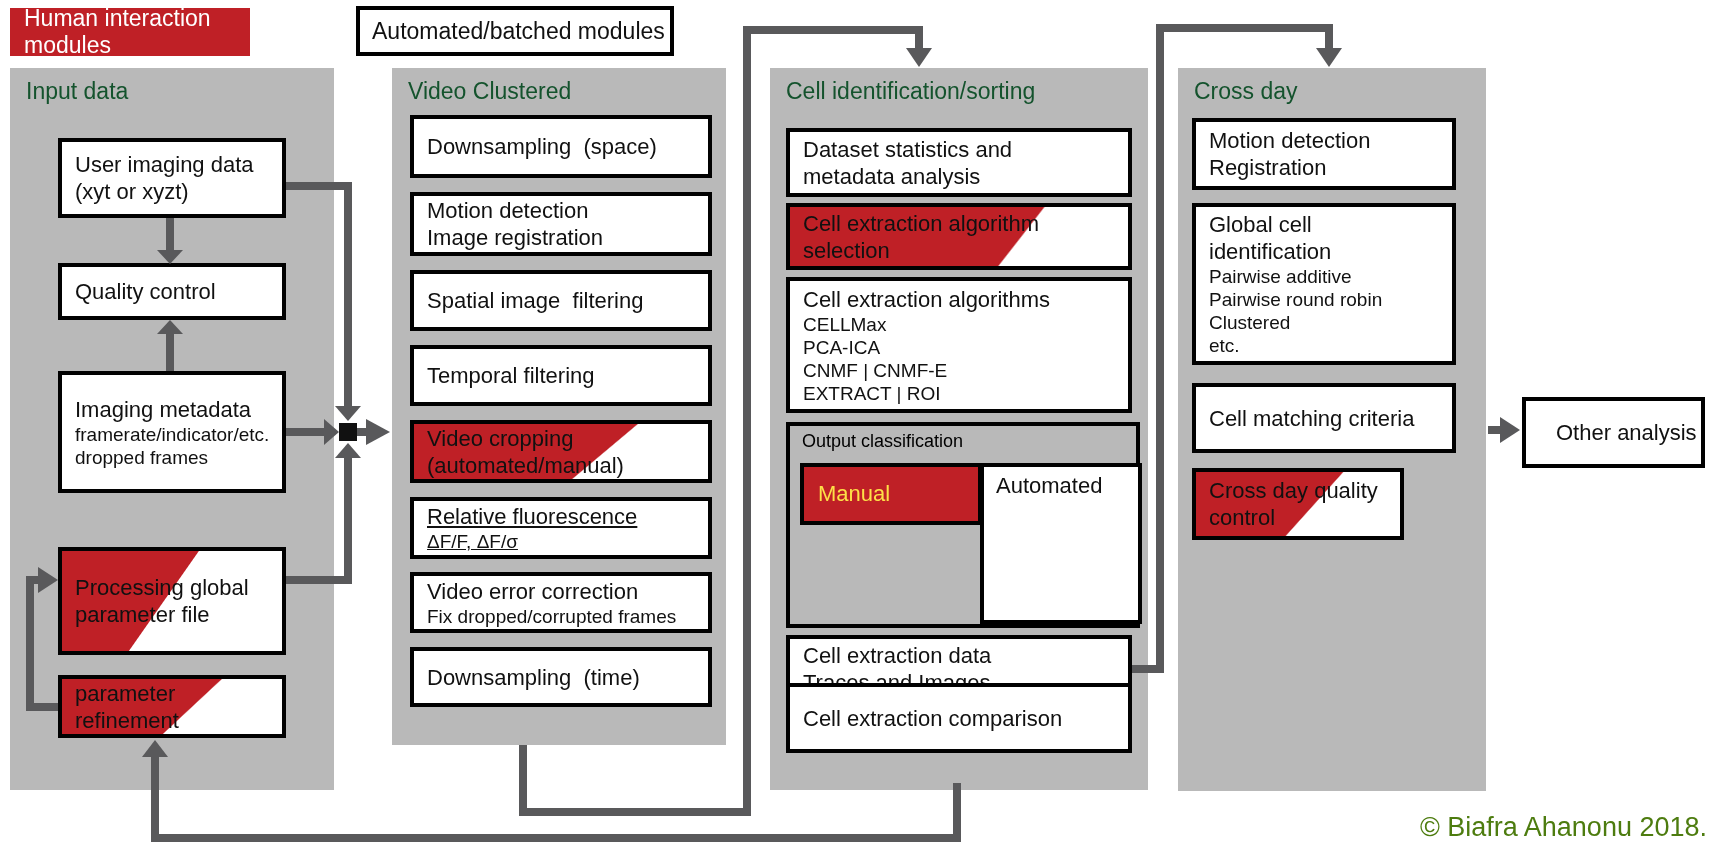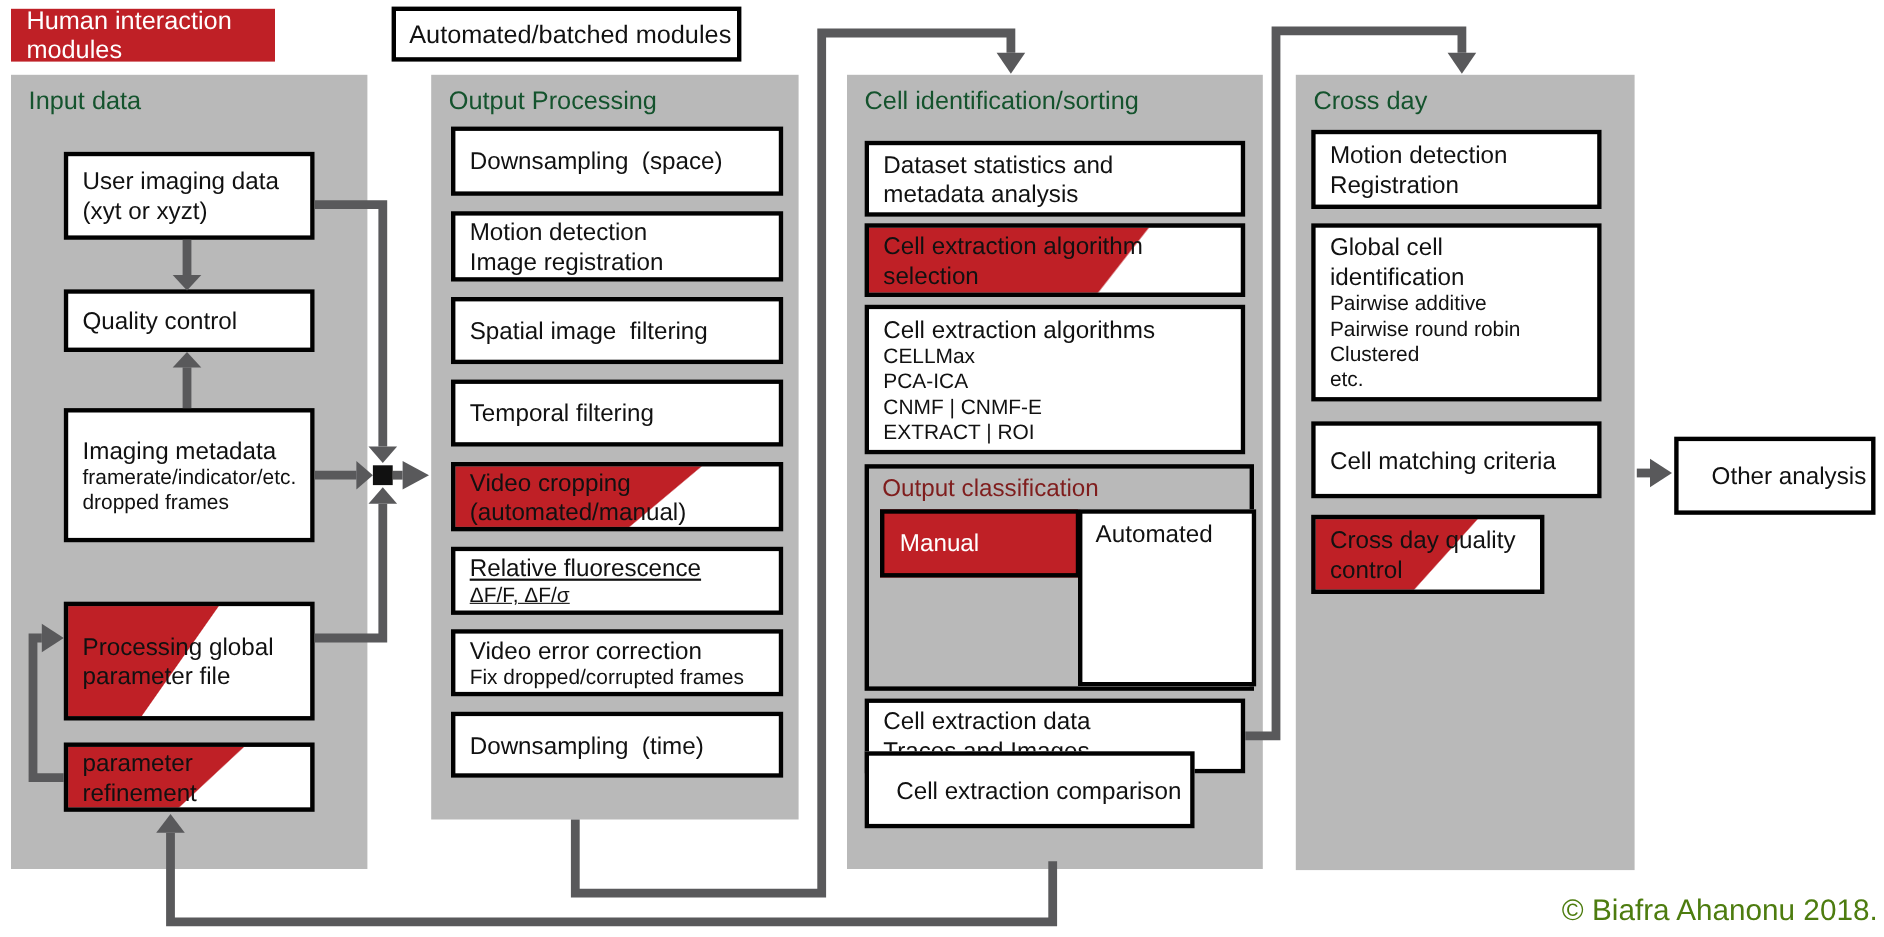--- a/index.html
+++ b/index.html
@@ -14,22 +14,22 @@
   .hdr-white{background:#ffffff;border:4px solid #000;display:flex;align-items:center;padding-left:12px;font-size:23px;color:#111;}
   .box{background:#ffffff;border:4px solid #010101;display:flex;flex-direction:column;justify-content:center;padding:4px 8px 4px 13px;}
   .box .t{display:block;font-size:22px;line-height:27px;white-space:pre-wrap;}
   .box .s{display:block;font-size:19px;line-height:23px;white-space:pre-wrap;}
   .diag-pg{background:linear-gradient(125deg,#bf2026 47%,#ffffff 47.4%);}
   .diag-pr{background:linear-gradient(137deg,#bf2026 57%,#ffffff 57.6%);}
   .diag-vc{background:linear-gradient(140deg,#bf2026 62%,#ffffff 62.5%);}
   .diag-cs{background:linear-gradient(128deg,#bf2026 66%,#ffffff 66.5%);}
   .diag-cq{background:linear-gradient(132deg,#bf2026 56%,#ffffff 56.6%);}
   .oc-container{background:#b9b9b9;border:4px solid #010101;position:absolute;}
-  .oc-label{position:absolute;top:5px;left:12px;font-size:22px;color:#7f1d1d;text-align:right;}
-  .manual-box{position:absolute;background:#bf2026;border:4px solid #010101;color:#ffffff;
+  .oc-label{position:absolute;top:5px;left:12px;font-size:18px;color:#000000;text-align:right;}
+  .manual-box{position:absolute;background:#bf2026;border:4px solid #010101;color:#fde047;
     display:flex;align-items:center;padding-left:14px;font-size:22px;}
   .automated-box{position:absolute;background:#ffffff;border:4px solid #010101;color:#111;
     font-size:22px;padding:6px 0 0 12px;}
   .other-box{background:#ffffff;border:4px solid #000;display:flex;align-items:center;padding-left:30px;font-size:22px;}
   .copyright{position:absolute;right:6px;top:812px;font-size:27px;color:#4d7c0f;}
   svg.connectors{position:absolute;left:0;top:0;pointer-events:none;}
 </style>
 </head>
 <body>
 
@@ -60,21 +60,21 @@
   <div class="abs box diag-pg" style="left:58px;top:547px;width:228px;height:108px;">
     <span class="t">Processing global</span>
     <span class="t">parameter file</span>
   </div>
   <div class="abs box diag-pr" style="left:58px;top:675px;width:228px;height:63px;">
     <span class="t">parameter</span>
     <span class="t">refinement</span>
   </div>
 
   <div class="abs col" style="left:392px;top:68px;width:334px;height:677px;">
-    <div class="col-title">Output Processing</div>
+    <div class="col-title">Video Clustered</div>
   </div>
   <div class="abs box" style="left:410px;top:115px;width:302px;height:63px;">
     <span class="t">Downsampling  (space)</span>
   </div>
   <div class="abs box" style="left:410px;top:192px;width:302px;height:64px;">
     <span class="t">Motion detection</span>
     <span class="t">Image registration</span>
   </div>
   <div class="abs box" style="left:410px;top:270px;width:302px;height:61px;">
     <span class="t">Spatial image  filtering</span>
@@ -122,21 +122,21 @@
       <span>Manual</span>
     </div>
     <div class="automated-box" style="left:190px;top:37px;width:142px;height:147px;">
       <span>Automated</span>
     </div>
   </div>
   <div class="abs box" style="left:786px;top:635px;width:346px;height:68px;">
     <span class="t">Cell extraction data</span>
     <span class="t">Traces and Images</span>
   </div>
-  <div class="abs box" style="left:786px;top:683px;width:300px;height:70px;align-items:flex-end;">
+  <div class="abs box" style="left:786px;top:683px;width:346px;height:70px;">
     <span class="t">Cell extraction comparison</span>
   </div>
 
   <div class="abs col" style="left:1178px;top:68px;width:308px;height:723px;">
     <div class="col-title">Cross day</div>
   </div>
   <div class="abs box" style="left:1192px;top:118px;width:264px;height:72px;">
     <span class="t">Motion detection</span>
     <span class="t">Registration</span>
   </div>

